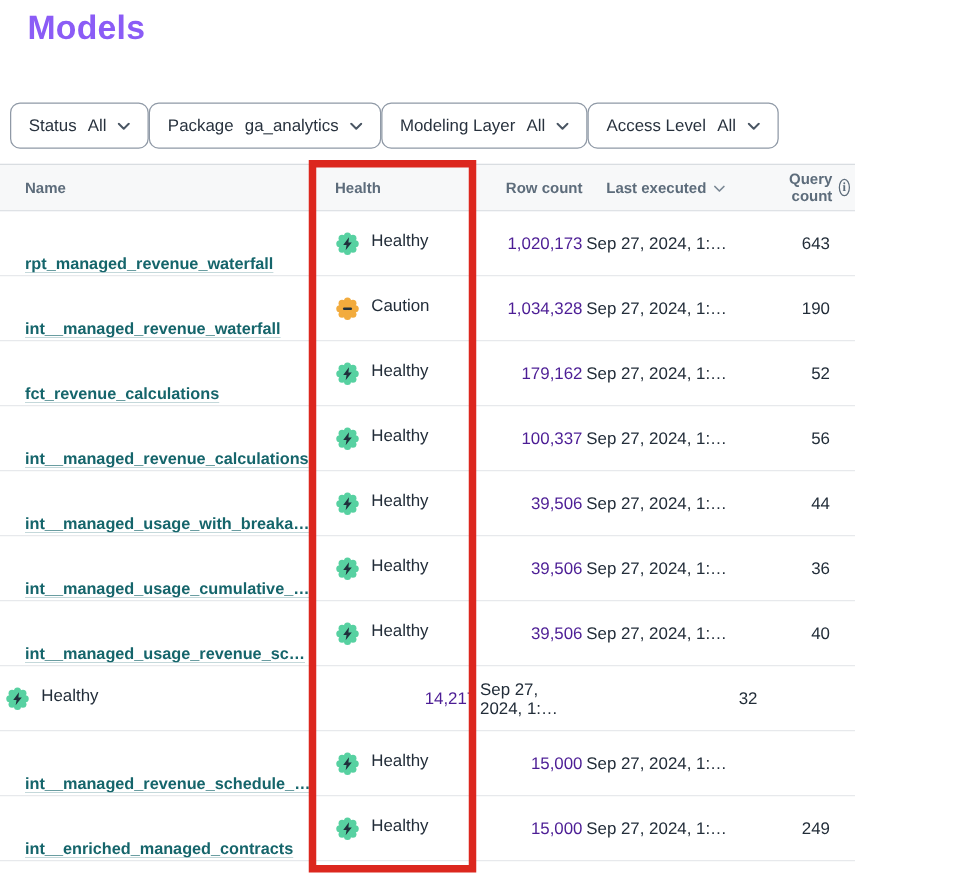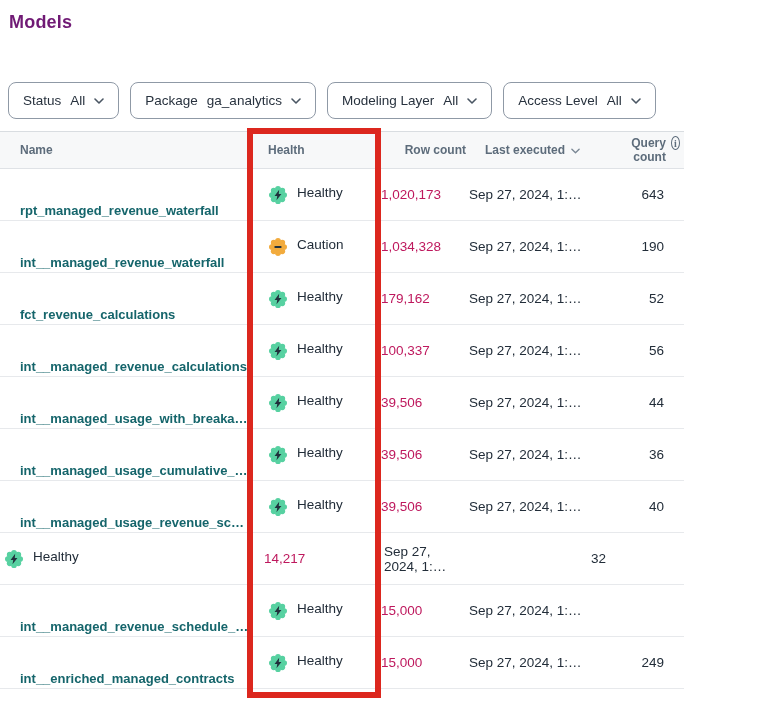--- a/index.html
+++ b/index.html
@@ -1,62 +1,62 @@
 <!DOCTYPE html>
 <html><head>
 <meta charset="utf-8">
 <style>
   * { box-sizing: border-box; margin: 0; padding: 0; }
   html,body { width: 777px; height: 703px; background: #ffffff; overflow: hidden;
     font-family: "Liberation Sans", sans-serif; color: #1f2a37; }
   .page { position: relative; width: 777px; height: 703px; }
 
   
-  h1.page-title { margin: 6px 0 0 9px; font-size: 18px; line-height: 32px;
-    font-weight: 700; color: #701a75; letter-spacing: 0.2px; }
+  h1.page-title { margin: 6px 0 0 22px; font-size: 27px; line-height: 32px;
+    font-weight: 700; color: #8b5cf6; letter-spacing: 0.2px; }
 
   
-  .filters { display: flex; gap: 11px; margin: 44px 0 0 8px; }
+  .filters { display: flex; margin: 44px 0 0 8px; }
   .pill { display: inline-flex; align-items: center; height: 37px; padding: 0 14px;
     background: #fff; border: 1px solid #8f99a6; border-radius: 8px; cursor: pointer;
     font-family: "Liberation Sans", sans-serif; font-size: 13.5px; color: #28323e; }
   .pill .f-label { margin-right: 9px; }
   .pill .f-value { margin-right: 9px; }
   .pill svg { display: block; }
 
   
   .table { margin-top: 12px; width: 684px; }
   .thead, .tr { display: grid; grid-template-columns: 264px 117px 85px 160px 1fr;
     align-items: center; }
   .thead { height: 38px; background: #f7f8f9; border-top: 1px solid #d9dde1;
     border-bottom: 1px solid #dfe2e6; color: #5d6c7b; font-size: 12px; font-weight: 700; }
   .th-name { padding-left: 20px; }
   .th-health { padding-left: 4px; }
   .th-rowcount { text-align: right; }
   .th-lastexec { padding-left: 19px; display: flex; align-items: center; gap: 6px; }
   .th-querycount { text-align: right; padding-right: 16px; display: flex;
-    justify-content: flex-end; gap: 5px; }
+    align-items: center; justify-content: flex-end; gap: 5px; }
   .info-icon { width: 14px; height: 14px; border: 1.2px solid #5d6c7b; border-radius: 50%;
     display: inline-flex; align-items: center; justify-content: center;
     font-size: 10px; font-weight: 700; font-family: "Liberation Serif", serif; }
 
   .tr { height: 52px; border-bottom: 1px solid #e7e9ec; font-size: 13.5px; }
   .td-name { padding-left: 20px; overflow: hidden; white-space: nowrap; margin-top: 32px; }
   .model-link { color: #15656b; font-weight: 700; font-size: 13px;
     text-decoration: underline; text-underline-offset: 3px; cursor: pointer; }
   .td-health { padding-left: 4px; display: flex; align-items: flex-start; gap: 9px; }
   .badge { width: 20px; height: 20px; display: inline-flex; }
   .badge svg { width: 20px; height: 20px; }
   .badge .glyph { fill: #20303c; }
   .badge.healthy .seal circle { fill: #57d1a1; }
   .badge.healthy .minus { display: none; }
   .badge.caution .seal circle { fill: #f2ab3d; }
   .badge.caution .bolt { display: none; }
   .health-label { color: #222d39; }
-  .td-rowcount { color: #be185d; }
+  .td-rowcount { text-align: right; color: #4c1d95; }
   .td-lastexec { padding-left: 3px; color: #222d39; }
   .td-querycount { text-align: right; padding-right: 20px; color: #222d39; }
 
   
   .red-box { position: absolute; left: 247px; top: 122px; width: 134px; height: 570px;
     border: 6px solid #dc271e; pointer-events: none; z-index: 5; }
 </style>
 </head>
 <body>
 

